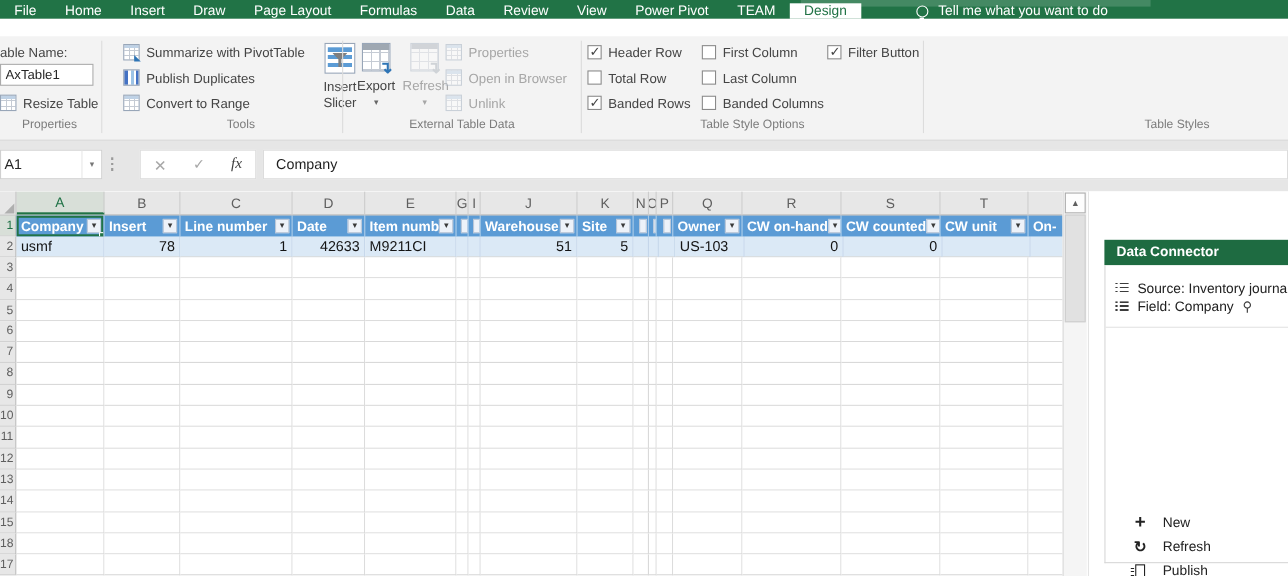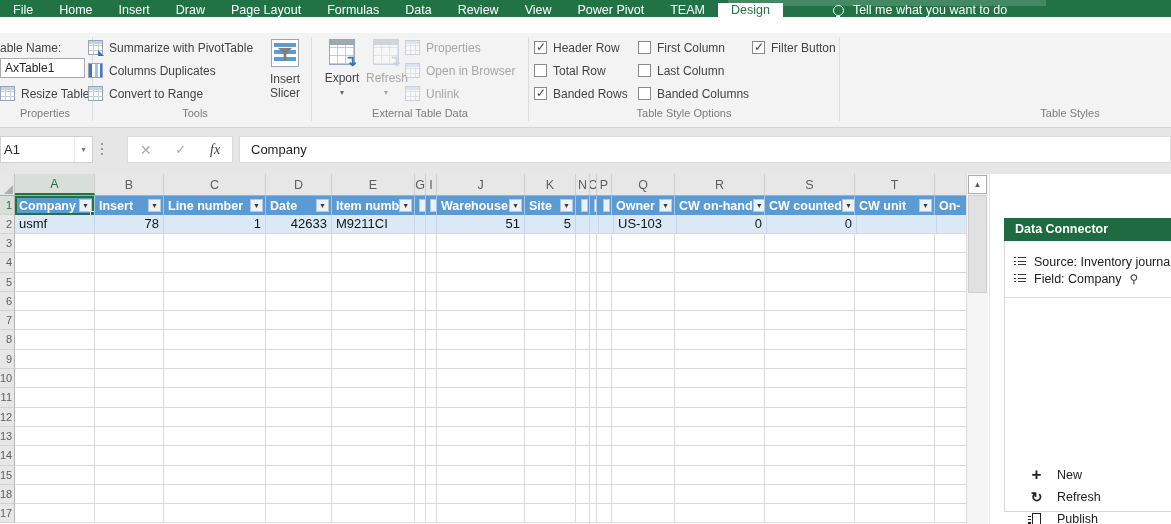--- a/index.html
+++ b/index.html
@@ -147,29 +147,29 @@
     <input class="name-input" value="AxTable1" style="">
     <div class="rib-row" style="left:0;top:50px;">
       <span class="ricon"></span>
       <span>Resize Table</span>
     </div>
     <div class="group-label">Properties</div>
   </div>
 
   <div class="rdiv" style="left:92px;"></div>
 
-  <div class="rgroup" style="left:88px;width:214px;">
+  <div class="rgroup" style="left:112px;width:214px;">
     <div>
         <div class="rib-row" style="left: 0px; top: 4px;">
           <span class="ricon arrow"></span>
           <span>Summarize with PivotTable</span>
         </div>
         <div class="rib-row" style="left: 0px; top: 27px;">
           <span class="ricon dup"></span>
-          <span>Columns Duplicates</span>
+          <span>Publish Duplicates</span>
         </div>
         <div class="rib-row" style="left: 0px; top: 50px;">
           <span class="ricon"></span>
           <span>Convert to Range</span>
         </div>
       </div>
     <div class="slicer">
       <div class="sico"></div>
       <div class="blabel">Insert Slicer</div>
     </div>

